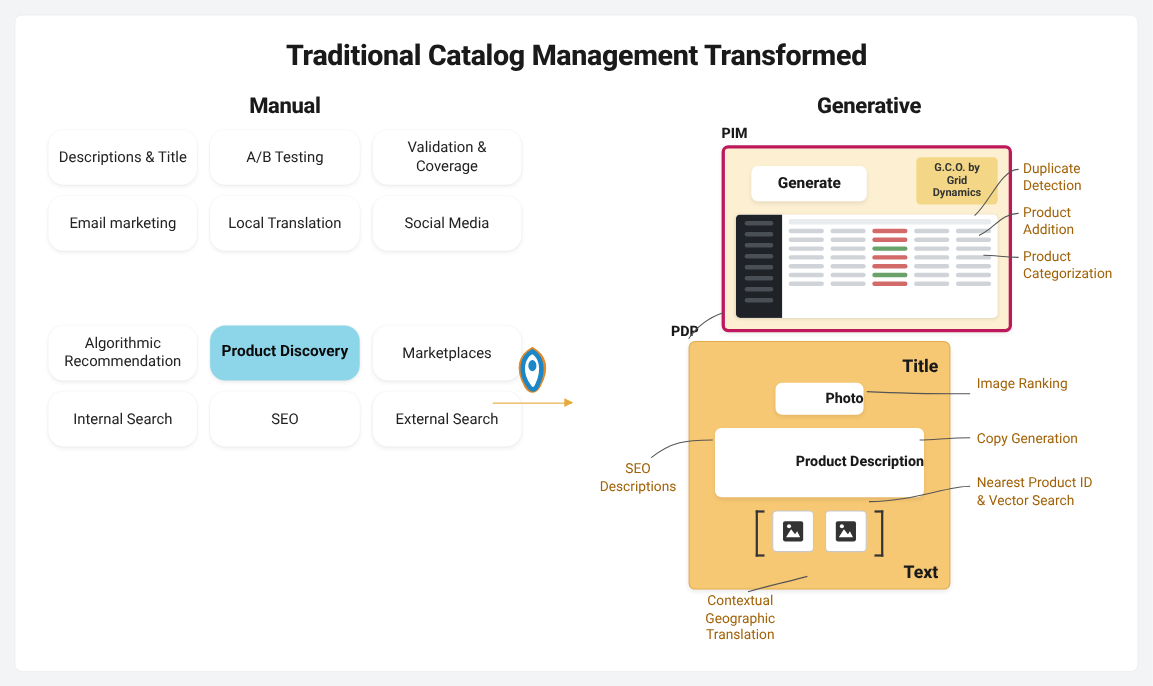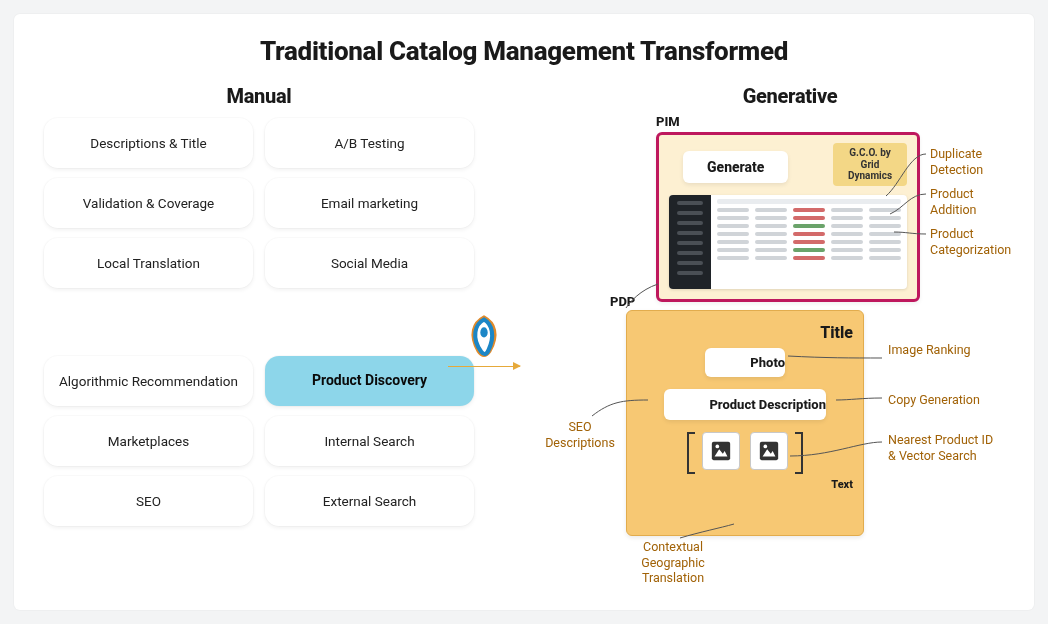--- a/index.html
+++ b/index.html
@@ -33,21 +33,21 @@
     letter-spacing: -0.3px;
   }
   
   .manual {
     position: absolute;
     left: 30px;
     top: 70px;
     width: 430px;
   }
   .manual .section-title { text-align: center; margin-bottom: 10px; }
-  .cluster { display: grid; grid-template-columns: repeat(2, 1fr); gap: 10px 12px; }
+  .cluster { display: grid; grid-template-columns: repeat(3, 1fr); gap: 10px 12px; }
   .cluster + .cluster { margin-top: 58px; }
   .pill, .pill-main {
     background: #fff;
     border-radius: 14px;
     box-shadow: 0 2px 4px rgba(0,0,0,0.06), 0 0 0 1px rgba(0,0,0,0.02);
     min-height: 50px;
     display: flex;
     align-items: center;
     justify-content: center;
     text-align: center;
@@ -133,33 +133,33 @@
     box-shadow: 0 2px 4px rgba(0,0,0,0.08);
     padding: 10px;
     text-align:right;
   }
   .pdp-title { font-weight:800; font-size:16px; margin-top:2px; margin-bottom:6px; }
   .white-chip {
     background:#fff; border-radius:6px; box-shadow: 0 2px 4px rgba(0,0,0,0.08);
     font-weight:800; font-size:13px; margin: 0 auto;
   }
   .photo-chip { width: 80px; padding: 7px 0; }
-  .desc-chip { width: 162px; padding: 8px 0; margin-top: 12px; }
+  .desc-chip { width: 190px; padding: 24px 0; margin-top: 12px; }
   .thumbs { margin-top: 12px; display:flex; justify-content:center; gap:10px; position:relative; }
   .bracket-l, .bracket-r {
     position:absolute; top: 0; height: 42px; width: 8px; border: 2px solid #333;
   }
   .bracket-l { left: 50px; border-right:none; }
   .bracket-r { right: 50px; border-left:none; }
   .thumb {
     width: 38px; height: 38px; background:#fff; border:1px solid #c8c8c8; border-radius:4px;
     display:flex; align-items:center; justify-content:center;
   }
   .thumb svg { width: 22px; height: 22px; }
-  .pdp-text { font-weight:800; font-size:11px; margin-top: 8px; }
+  .pdp-text { font-weight:800; font-size:16px; margin-top: 8px; }
 
   
   .ann {
     position:absolute;
     font-size: 12.5px;
     color: #a16207;
     line-height: 1.25;
   }
   svg.leaders { position:absolute; left:0; top:0; width:100%; height:100%; pointer-events:none; }
 </style>

